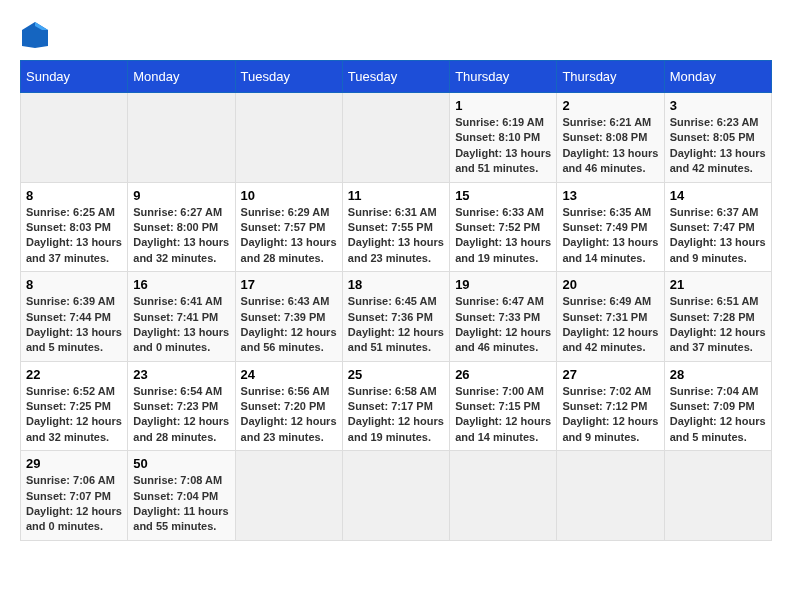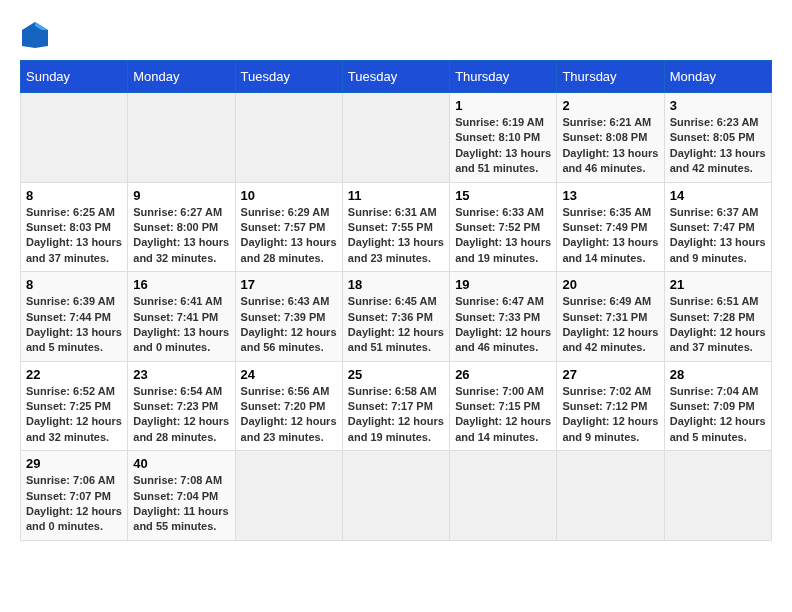--- a/index.html
+++ b/index.html
@@ -233,21 +233,21 @@
         <div class="day-num">28</div>
         <div class="day-info">Sunrise: 7:04 AM<br>Sunset: 7:09 PM<br>Daylight: 12 hours<br>and 5 minutes.</div>
       </td>
       </tr>
       <tr>
         <td>
         <div class="day-num">29</div>
         <div class="day-info">Sunrise: 7:06 AM<br>Sunset: 7:07 PM<br>Daylight: 12 hours<br>and 0 minutes.</div>
       </td>
         <td>
-        <div class="day-num">40</div>
+        <div class="day-num">50</div>
         <div class="day-info">Sunrise: 7:08 AM<br>Sunset: 7:04 PM<br>Daylight: 11 hours<br>and 55 minutes.</div>
       </td>
         <td class="empty"></td>
         <td class="empty"></td>
         <td class="empty"></td>
         <td class="empty"></td>
         <td class="empty"></td>
       </tr>
     </tbody>
 </table>

